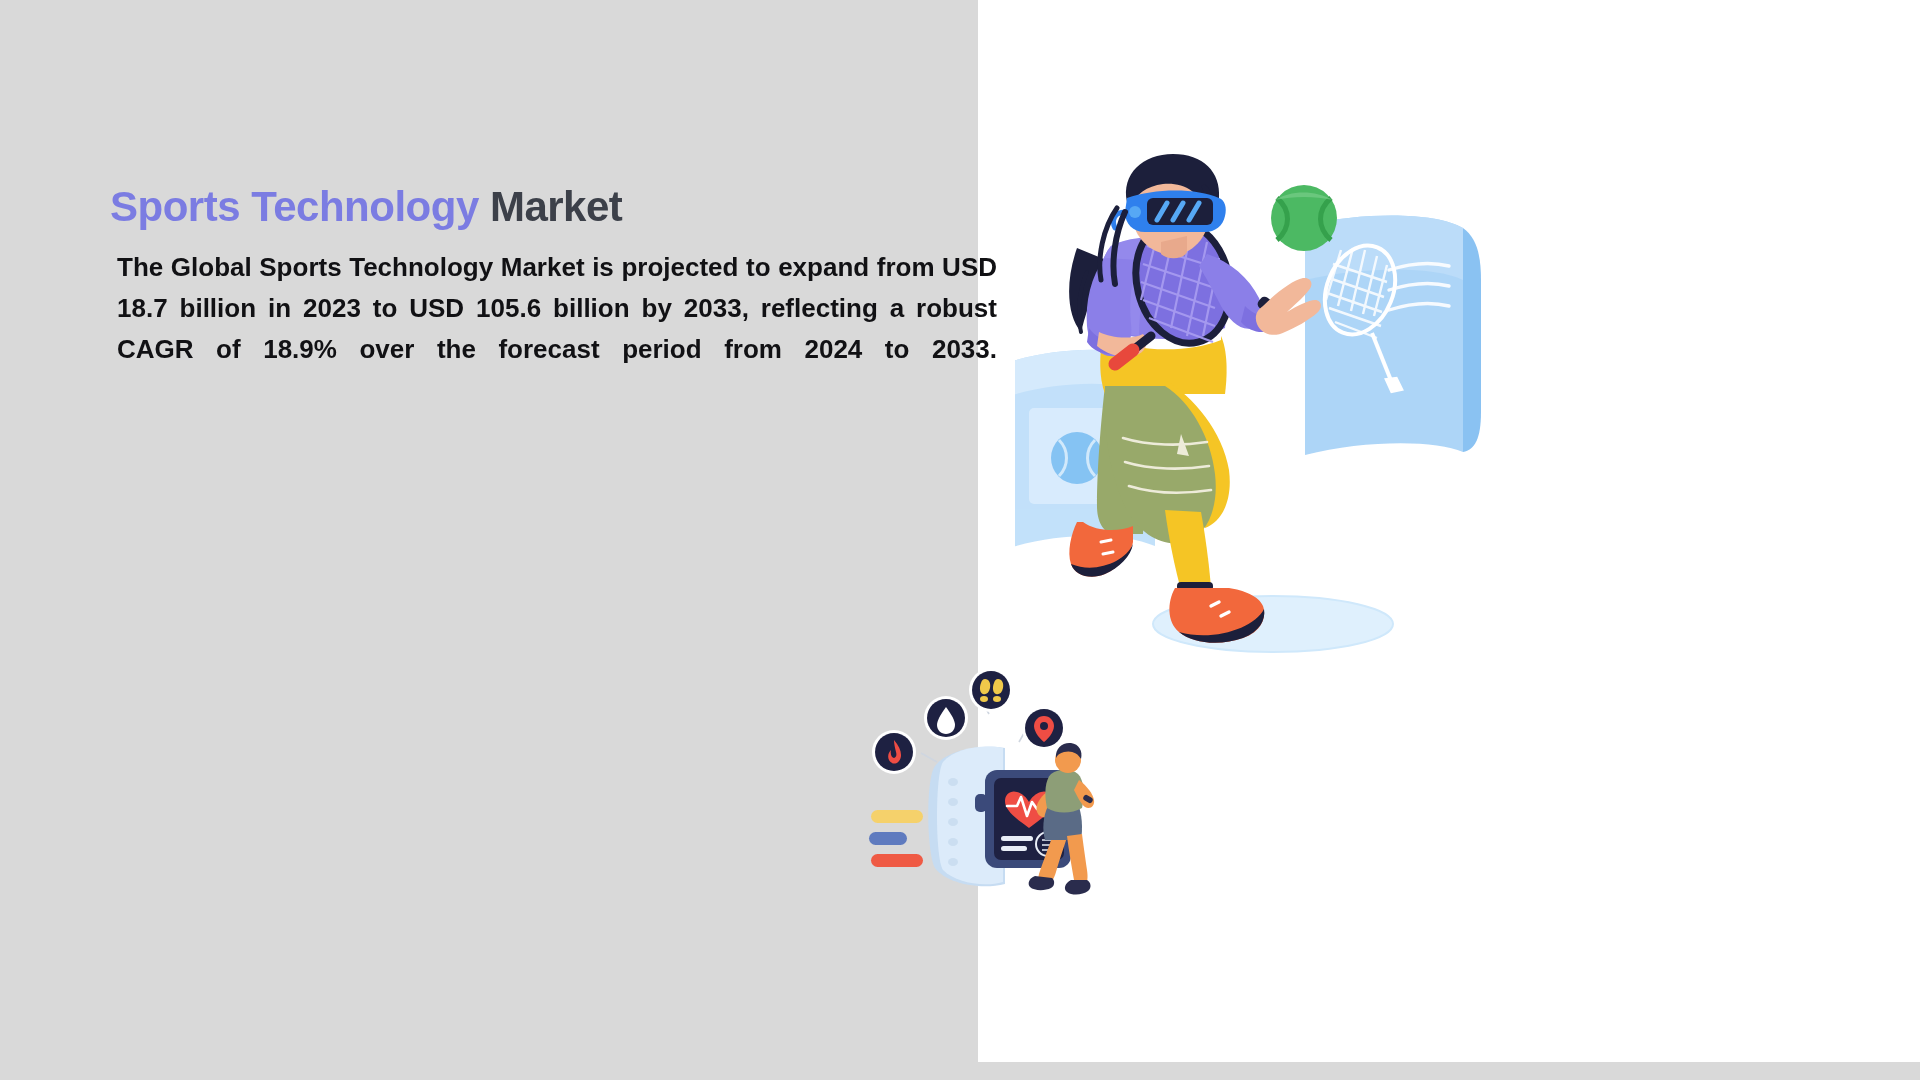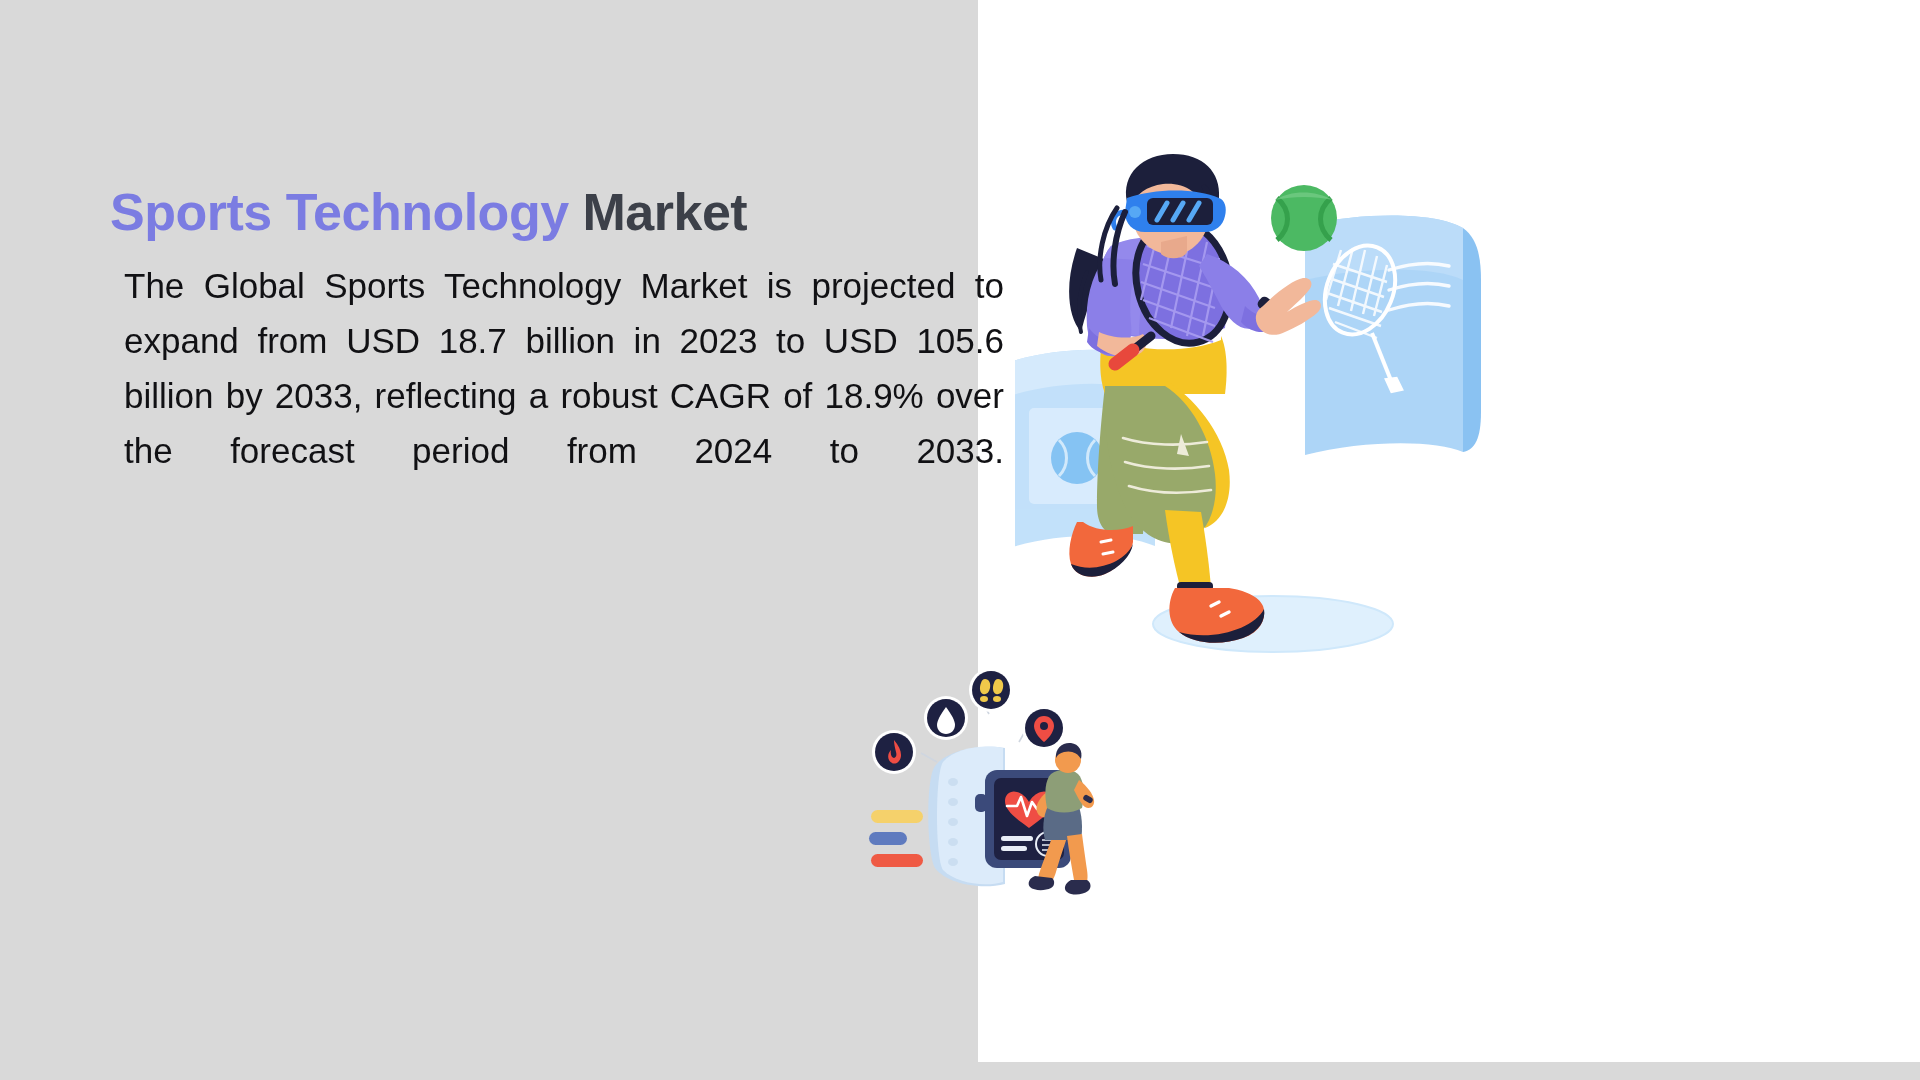--- a/index.html
+++ b/index.html
@@ -44,38 +44,38 @@
 
   
   .text-block {
     position: absolute;
     left: 110px;
     top: 185px;
     width: 880px;
   }
 
   .headline {
-    font-size: 52px;
+    font-size: 42px;
     font-weight: 700;
     line-height: 1.05;
     letter-spacing: -0.5px;
     margin: 0 0 18px 0;
     white-space: nowrap;
   }
   .headline .accent { color: #7b7ce2; }
   .headline .plain  { color: #3c4049; }
 
   .body-copy {
-    font-size: 35px;
+    font-size: 26px;
     line-height: 1.58;
     color: #111114;
     text-align: justify;
     width: 880px;
-    font-weight: 400;
-    margin: 14px;
+    font-weight: 700;
+    margin: 7px;
   }
   .body-copy::after {
     content: "";
     display: inline-block;
     width: 100%;
   }
 
   
   .illus-hero {
     position: absolute;

